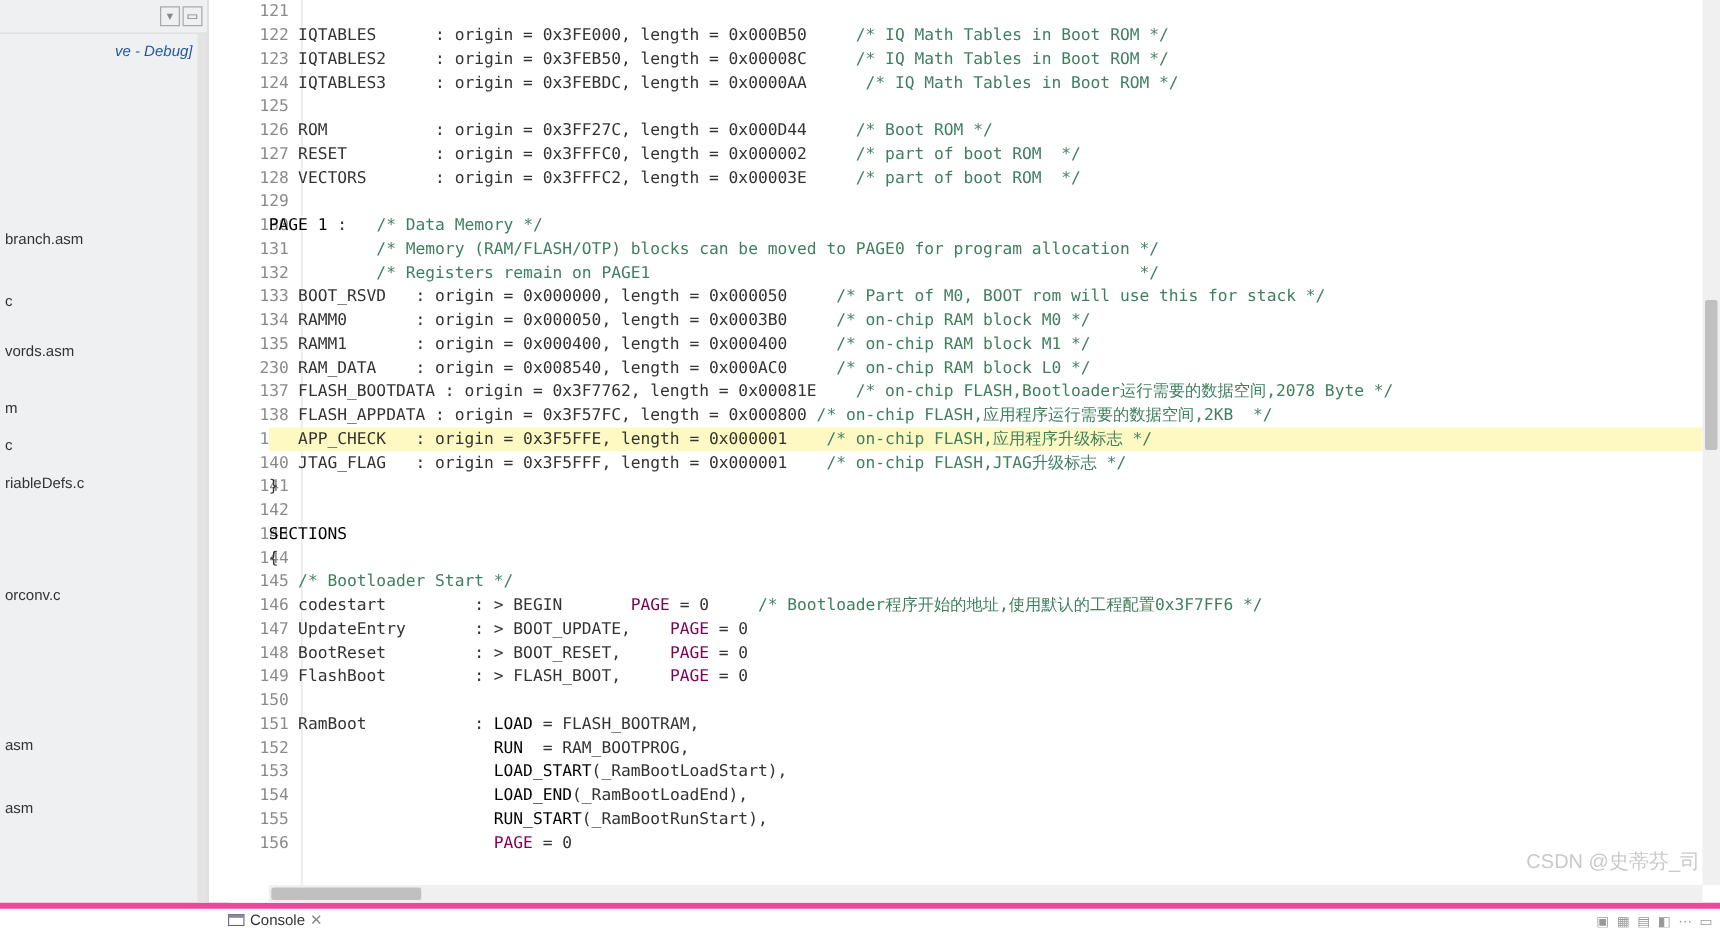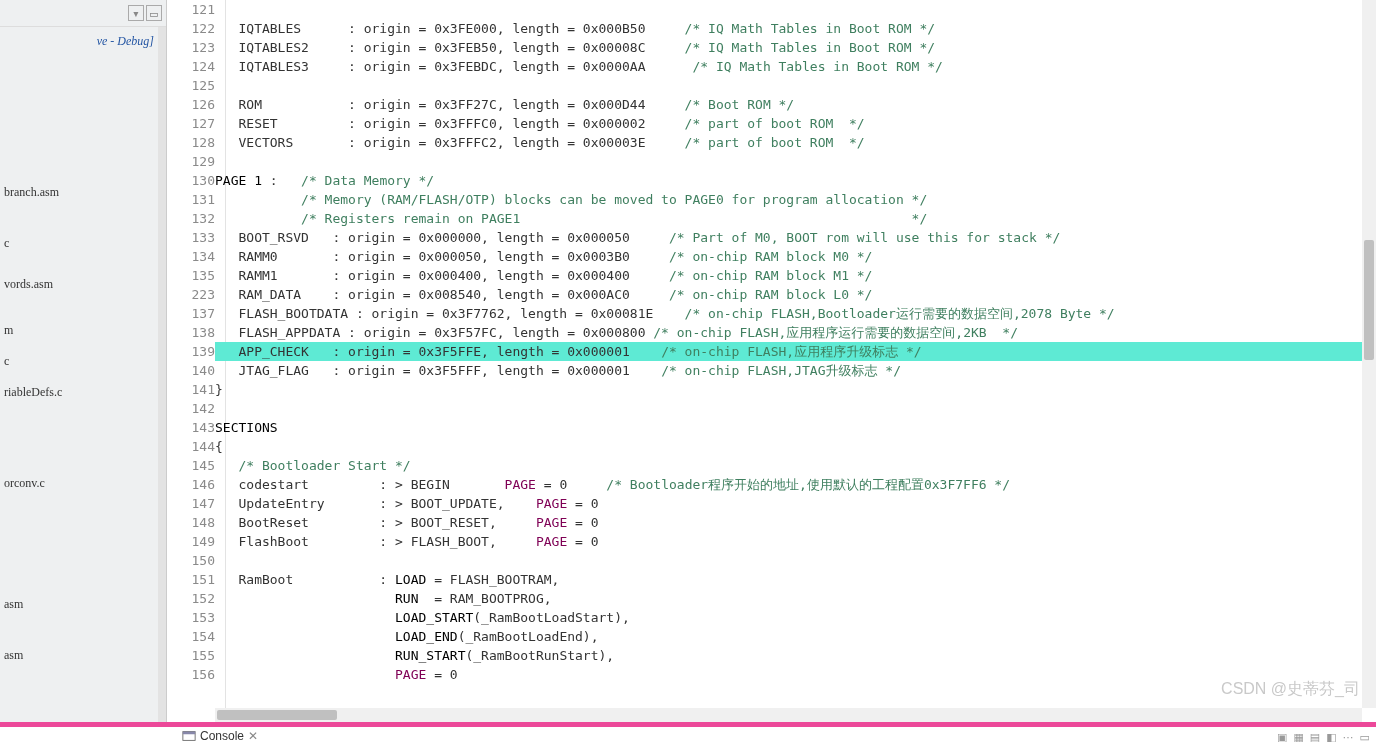--- a/index.html
+++ b/index.html
@@ -1,27 +1,27 @@
 <!DOCTYPE html>
 <html><head>
 <meta charset="utf-8">
 <style>
   html,body{margin:0;padding:0;font-family:Consolas,Menlo,monospace;font-size:13px;color:#333;background:#fff;width:1376px;height:742px;overflow:hidden}
   .layout{display:flex;height:722px}
   .sidebar{width:166px;border-right:1px solid #ccc;display:flex;flex-direction:column;background:#eef0f1}
   .sidebar-top{height:26px;display:flex;justify-content:flex-end;align-items:center;padding-right:4px;border-bottom:1px solid #ddd}
   .min-icon{width:14px;height:14px;border:1px solid #aaa;margin-left:2px;display:flex;align-items:center;justify-content:center;color:#888}
-  .tree{flex:1;overflow:hidden;font-family:Liberation Serif, serif;font-size:12px;color:#333;padding-top:4px;border-right:8px solid #e3e3e3}
+  .tree{flex:1;overflow:hidden;font-family:Liberation Sans, sans-serif;font-size:12px;color:#333;padding-top:4px;border-right:8px solid #e3e3e3}
   .tree .node{padding:3px 4px;white-space:nowrap;text-align:left;overflow:hidden;text-overflow:ellipsis}
   .tree .title{color:#2355a3;text-align:right;padding-right:4px;font-style:italic}
   .editor{flex:1;position:relative;background:#fff}
-  .gutter{position:absolute;left:0;top:0;bottom:0;width:48px;background:#fff;border-right:1px solid #e3e3e3;color:#8a8a8a;text-align:right;padding-right:10px;line-height:19px}
+  .gutter{position:absolute;left:16px;top:0;bottom:0;width:48px;background:#fff;border-right:1px solid #e3e3e3;color:#8a8a8a;text-align:right;padding-right:10px;line-height:19px}
   .code{position:absolute;left:48px;right:14px;top:0;bottom:14px;overflow:hidden;line-height:19px;white-space:pre}
   .line{height:19px}
-  .hl{background:#5eead4}
+  .hl{background:#fef9c3}
   .kw{color:#000000;font-weight:normal}
   .cm{color:#3f7f5f}
   .txt{color:#333}
   .pg{color:#7f0055;font-weight:normal}
   .scrollbar-v{position:absolute;top:0;right:0;width:14px;bottom:14px;background:#f0f0f0}
   .scrollbar-v .thumb{position:absolute;left:2px;right:2px;background:#c0c0c0;border-radius:2px}
   .scrollbar-h{position:absolute;bottom:0;left:48px;right:14px;height:14px;background:#f0f0f0;display:flex;align-items:center}
   .scrollbar-h .thumb{height:10px;width:120px;margin-left:2px;background:#c0c0c0;border-radius:2px}
   .bottom{height:20px;border-top:5px solid #ec4899;display:flex;align-items:center;font-family:Liberation Sans, sans-serif;font-size:12px}
   .bottom .tab{padding:2px 8px;display:flex;align-items:center;border-bottom:2px solid #4b77be;color:#333;margin-left:174px}
@@ -73,21 +73,21 @@
         <div class="line">126</div>
         <div class="line">127</div>
         <div class="line">128</div>
         <div class="line">129</div>
         <div class="line">130</div>
         <div class="line">131</div>
         <div class="line">132</div>
         <div class="line">133</div>
         <div class="line">134</div>
         <div class="line">135</div>
-        <div class="line">223</div>
+        <div class="line">230</div>
         <div class="line">137</div>
         <div class="line">138</div>
         <div class="line">139</div>
         <div class="line">140</div>
         <div class="line">141</div>
         <div class="line">142</div>
         <div class="line">143</div>
         <div class="line">144</div>
         <div class="line">145</div>
         <div class="line">146</div>

